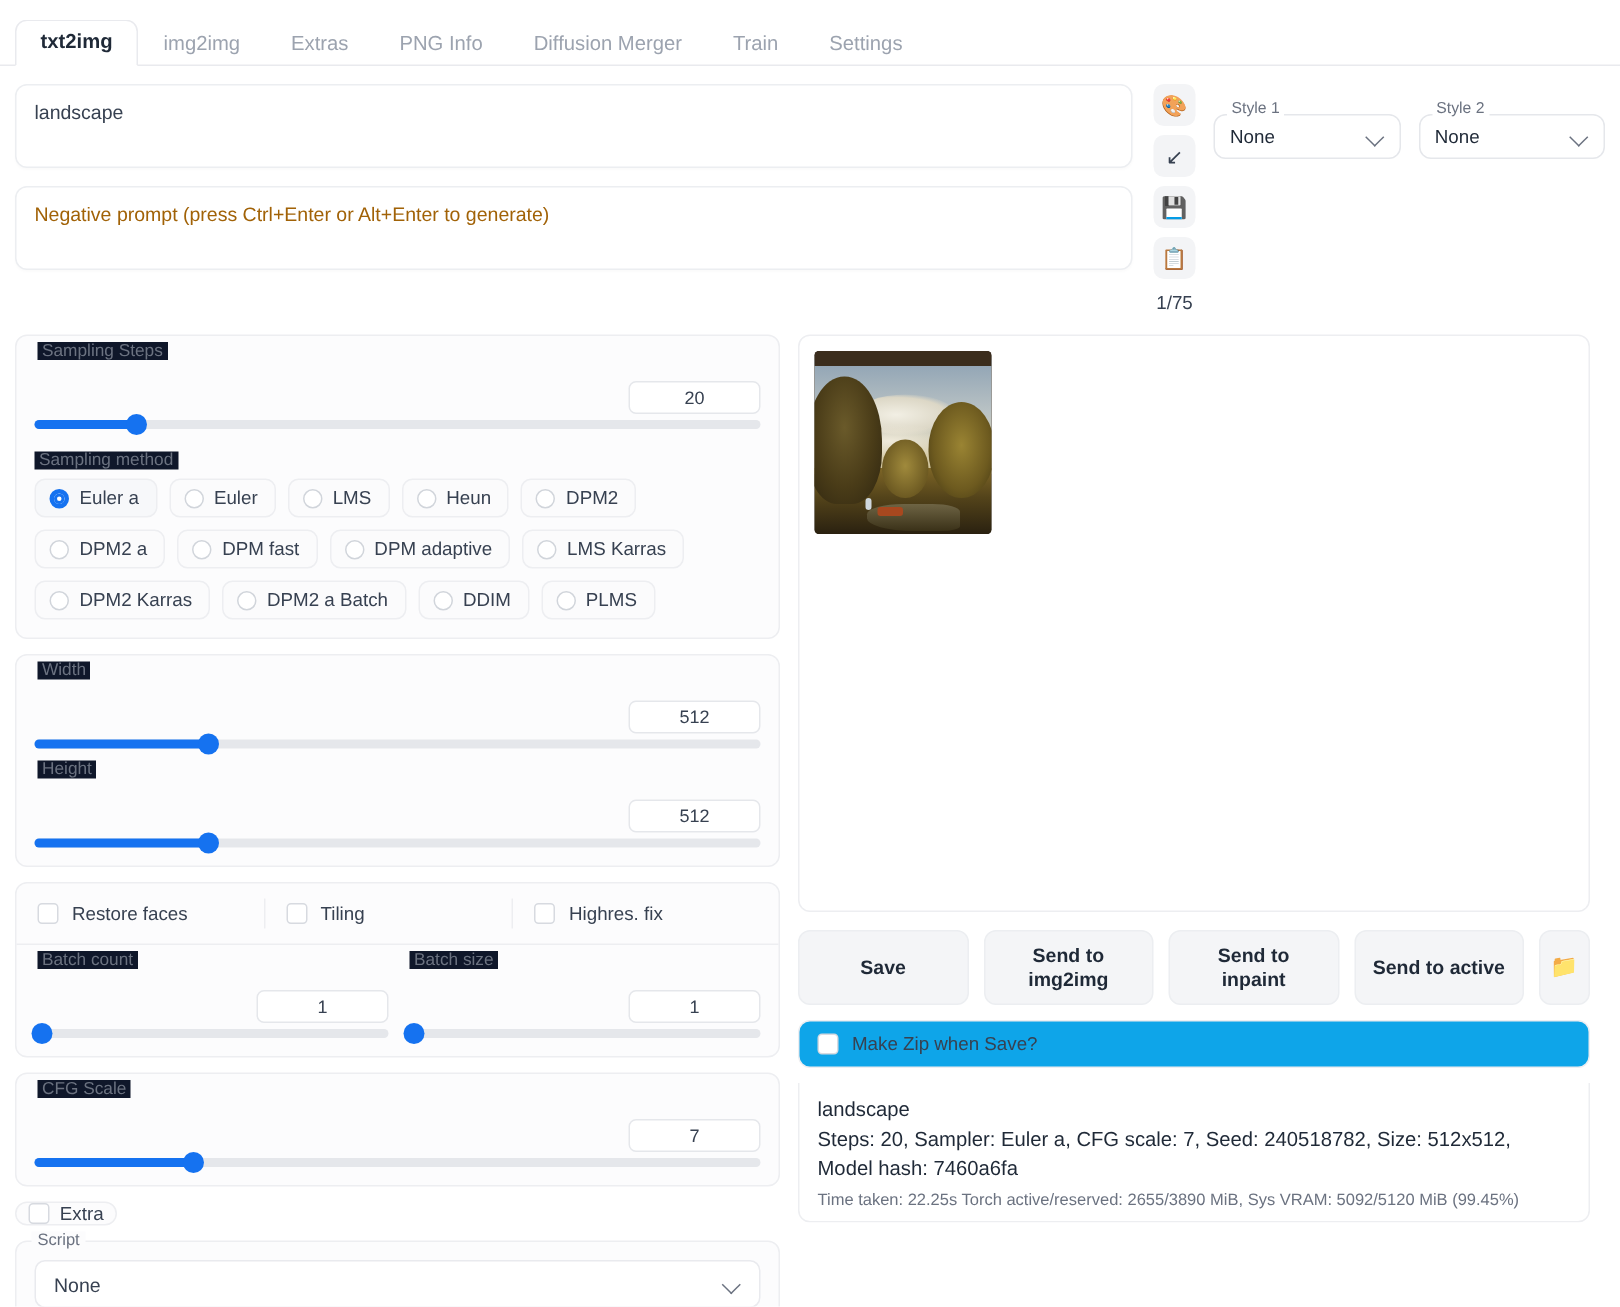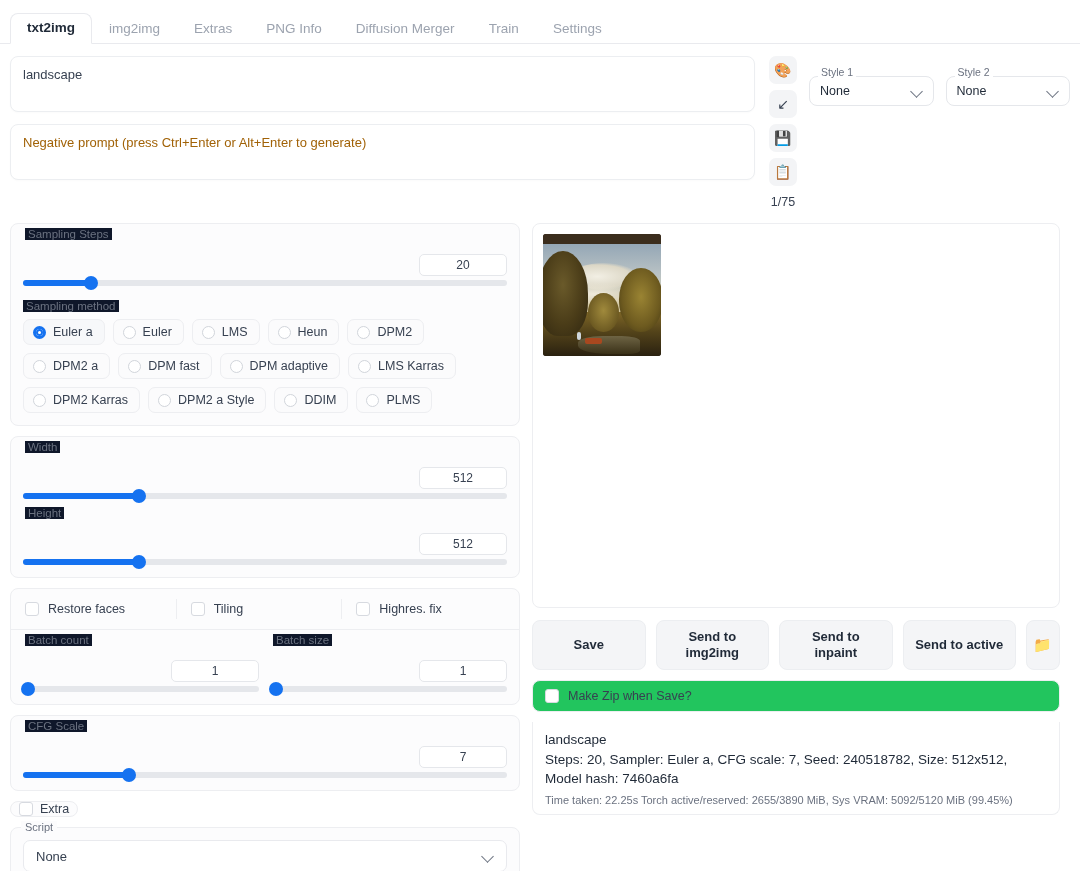--- a/index.html
+++ b/index.html
@@ -195,21 +195,21 @@
 
   .actions { display:flex; gap:10px; margin-top:12px; }
   .act-btn {
     flex:1; height:50px; border:1px solid #eceef1; border-radius:8px; background:#f4f5f7;
     display:flex; align-items:center; justify-content:center; text-align:center;
     font-size:13px; color:#1f2937; font-weight:bold; line-height:16px;
   }
   .act-btn.small { flex:none; width:34px; font-weight:normal; font-size:15px; }
 
   .zip-row {
-    margin-top:10px; border:1px solid #edeef1; border-radius:8px; background:#22c55e;
+    margin-top:10px; border:1px solid #edeef1; border-radius:8px; background:#0ea5e9;
     height:32px; display:flex; align-items:center; gap:9px; padding:0 12px; font-size:12.5px;
   }
   .info {
     margin-top:10px; border:1px solid #edeef1; border-top:none; border-radius:0 0 8px 8px;
     background:#fff; padding:10px 12px 8px 12px;
   }
   .info .l1 { font-size:13.5px; color:#1f2937; margin-bottom:3px; }
   .info .l2 { font-size:13.5px; color:#1f2937; line-height:19px; }
   .info .l3 { font-size:11px; color:#6b7280; margin-top:6px; }
 </style>
@@ -319,21 +319,21 @@
             <div class="radio">
                 <span class="rdot"></span>
                 <span>LMS Karras</span>
               </div>
             <div class="radio">
                 <span class="rdot"></span>
                 <span>DPM2 Karras</span>
               </div>
             <div class="radio">
                 <span class="rdot"></span>
-                <span>DPM2 a Style</span>
+                <span>DPM2 a Batch</span>
               </div>
             <div class="radio">
                 <span class="rdot"></span>
                 <span>DDIM</span>
               </div>
             <div class="radio">
                 <span class="rdot"></span>
                 <span>PLMS</span>
               </div>
           </div>

